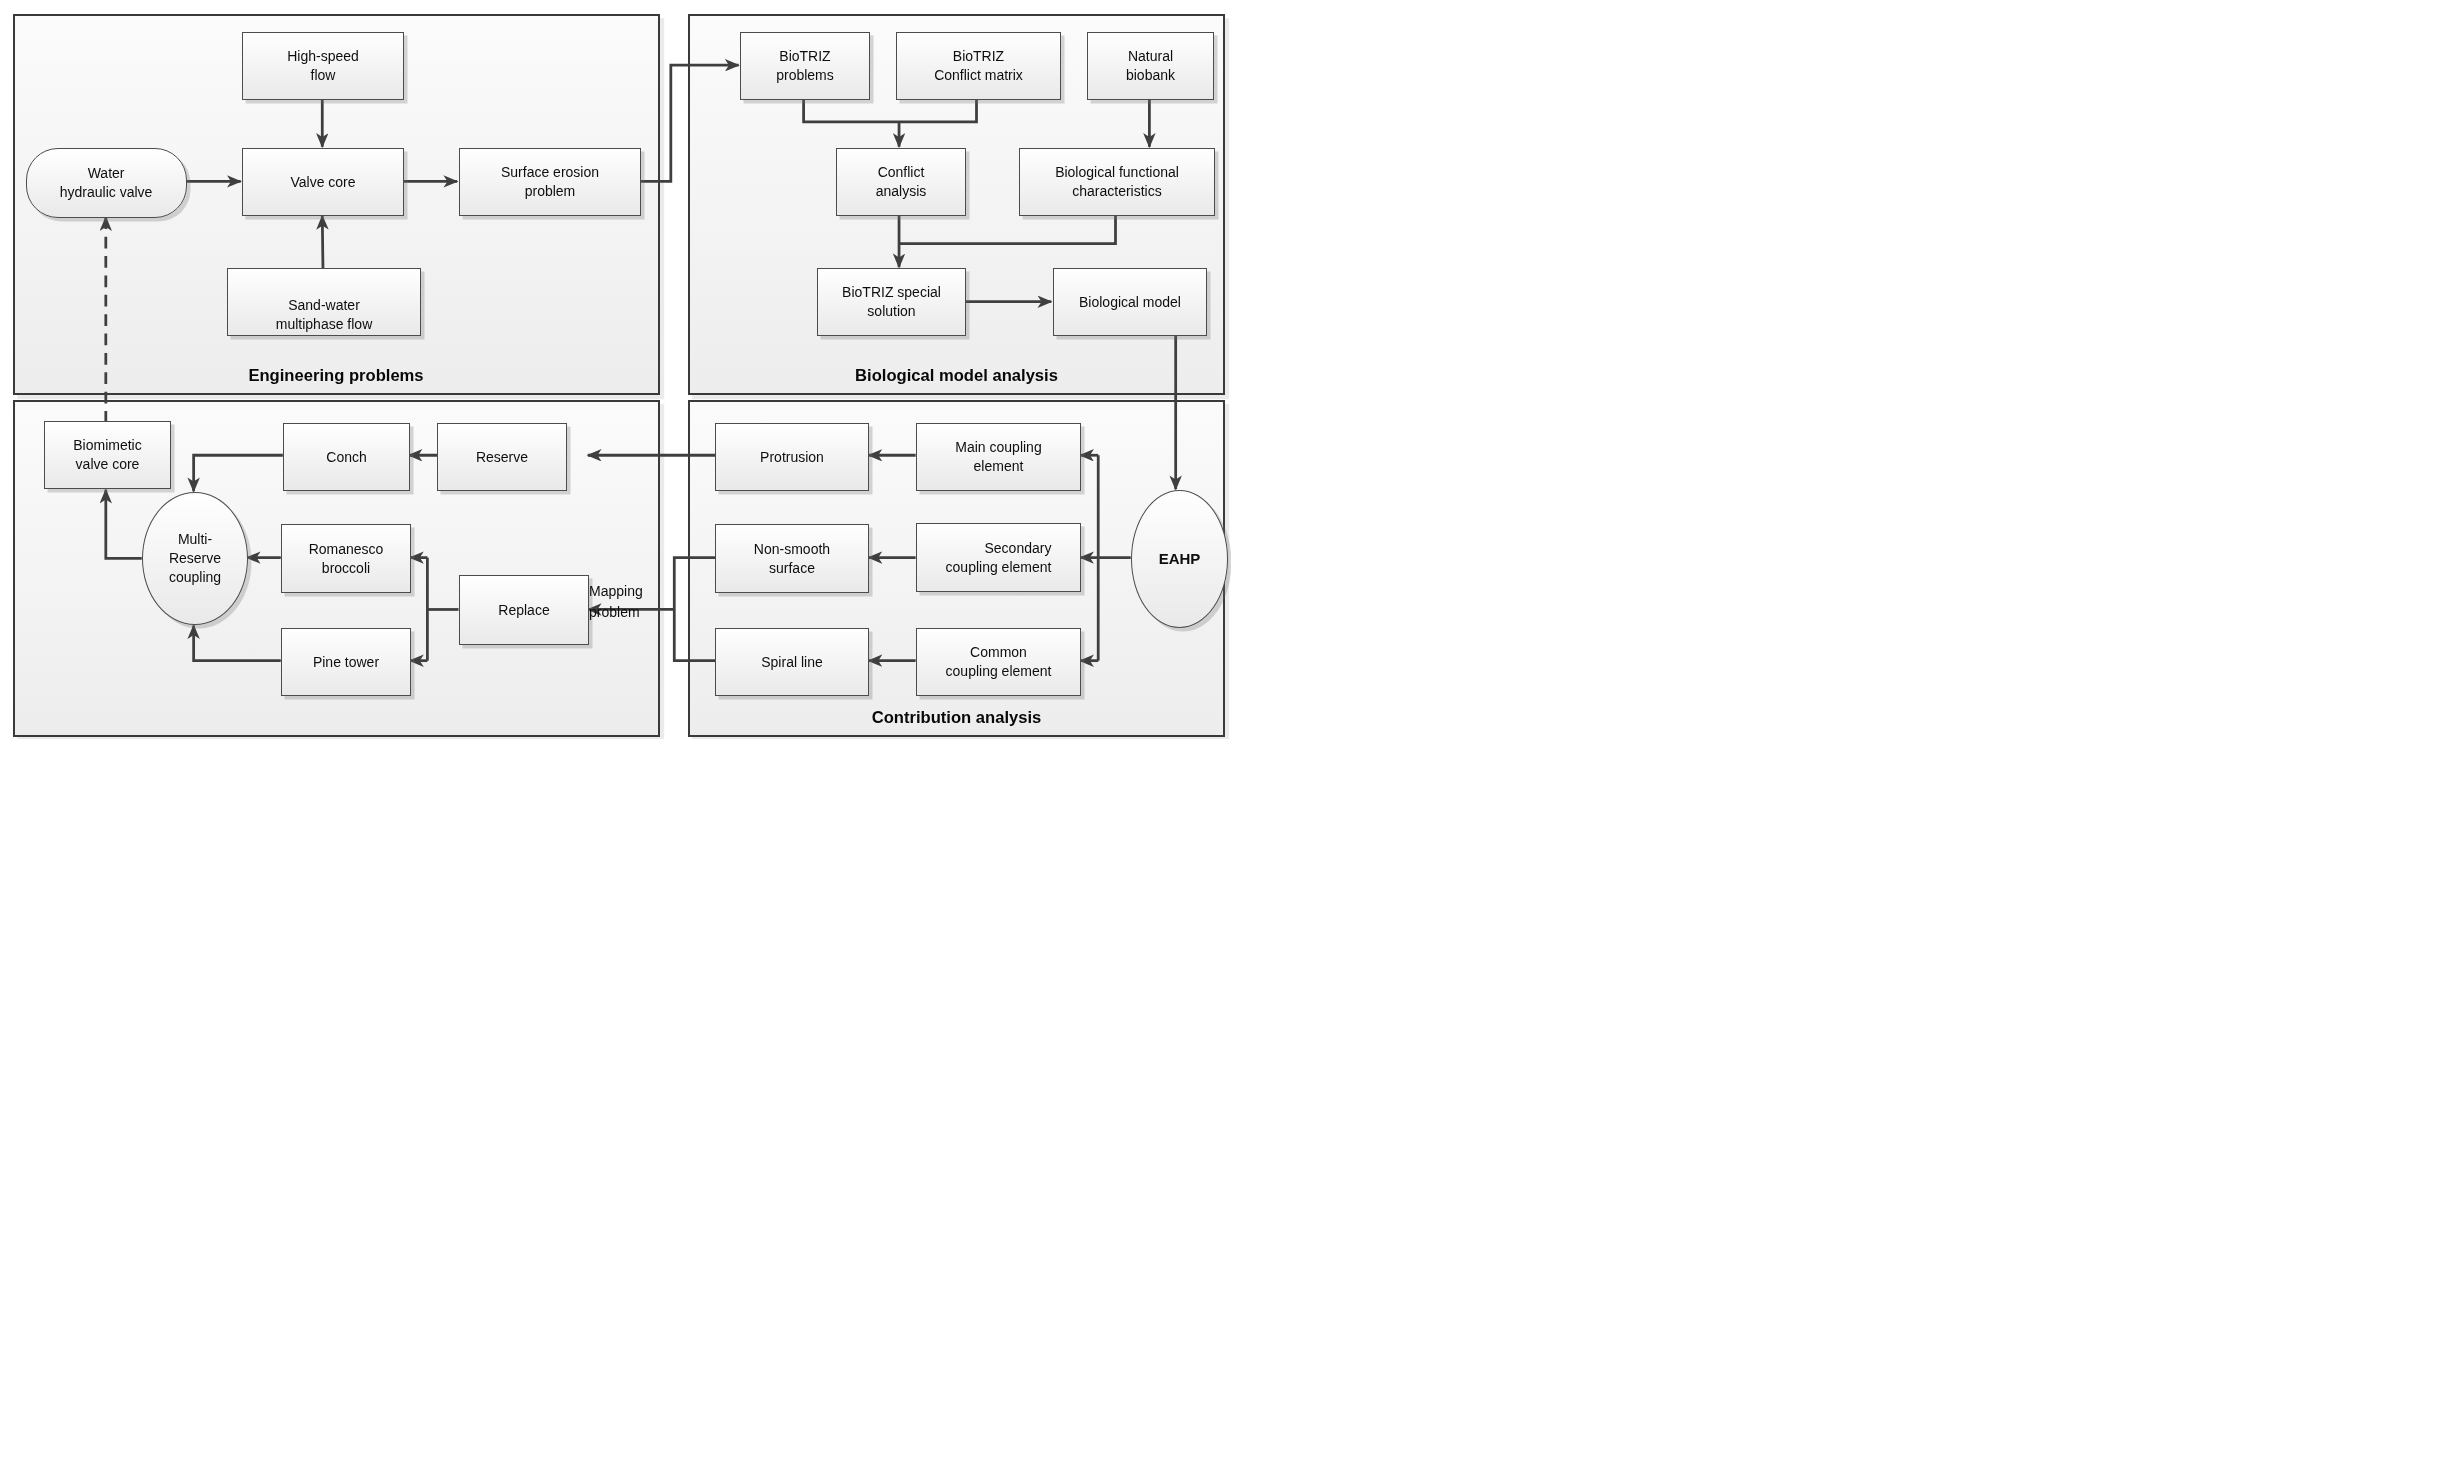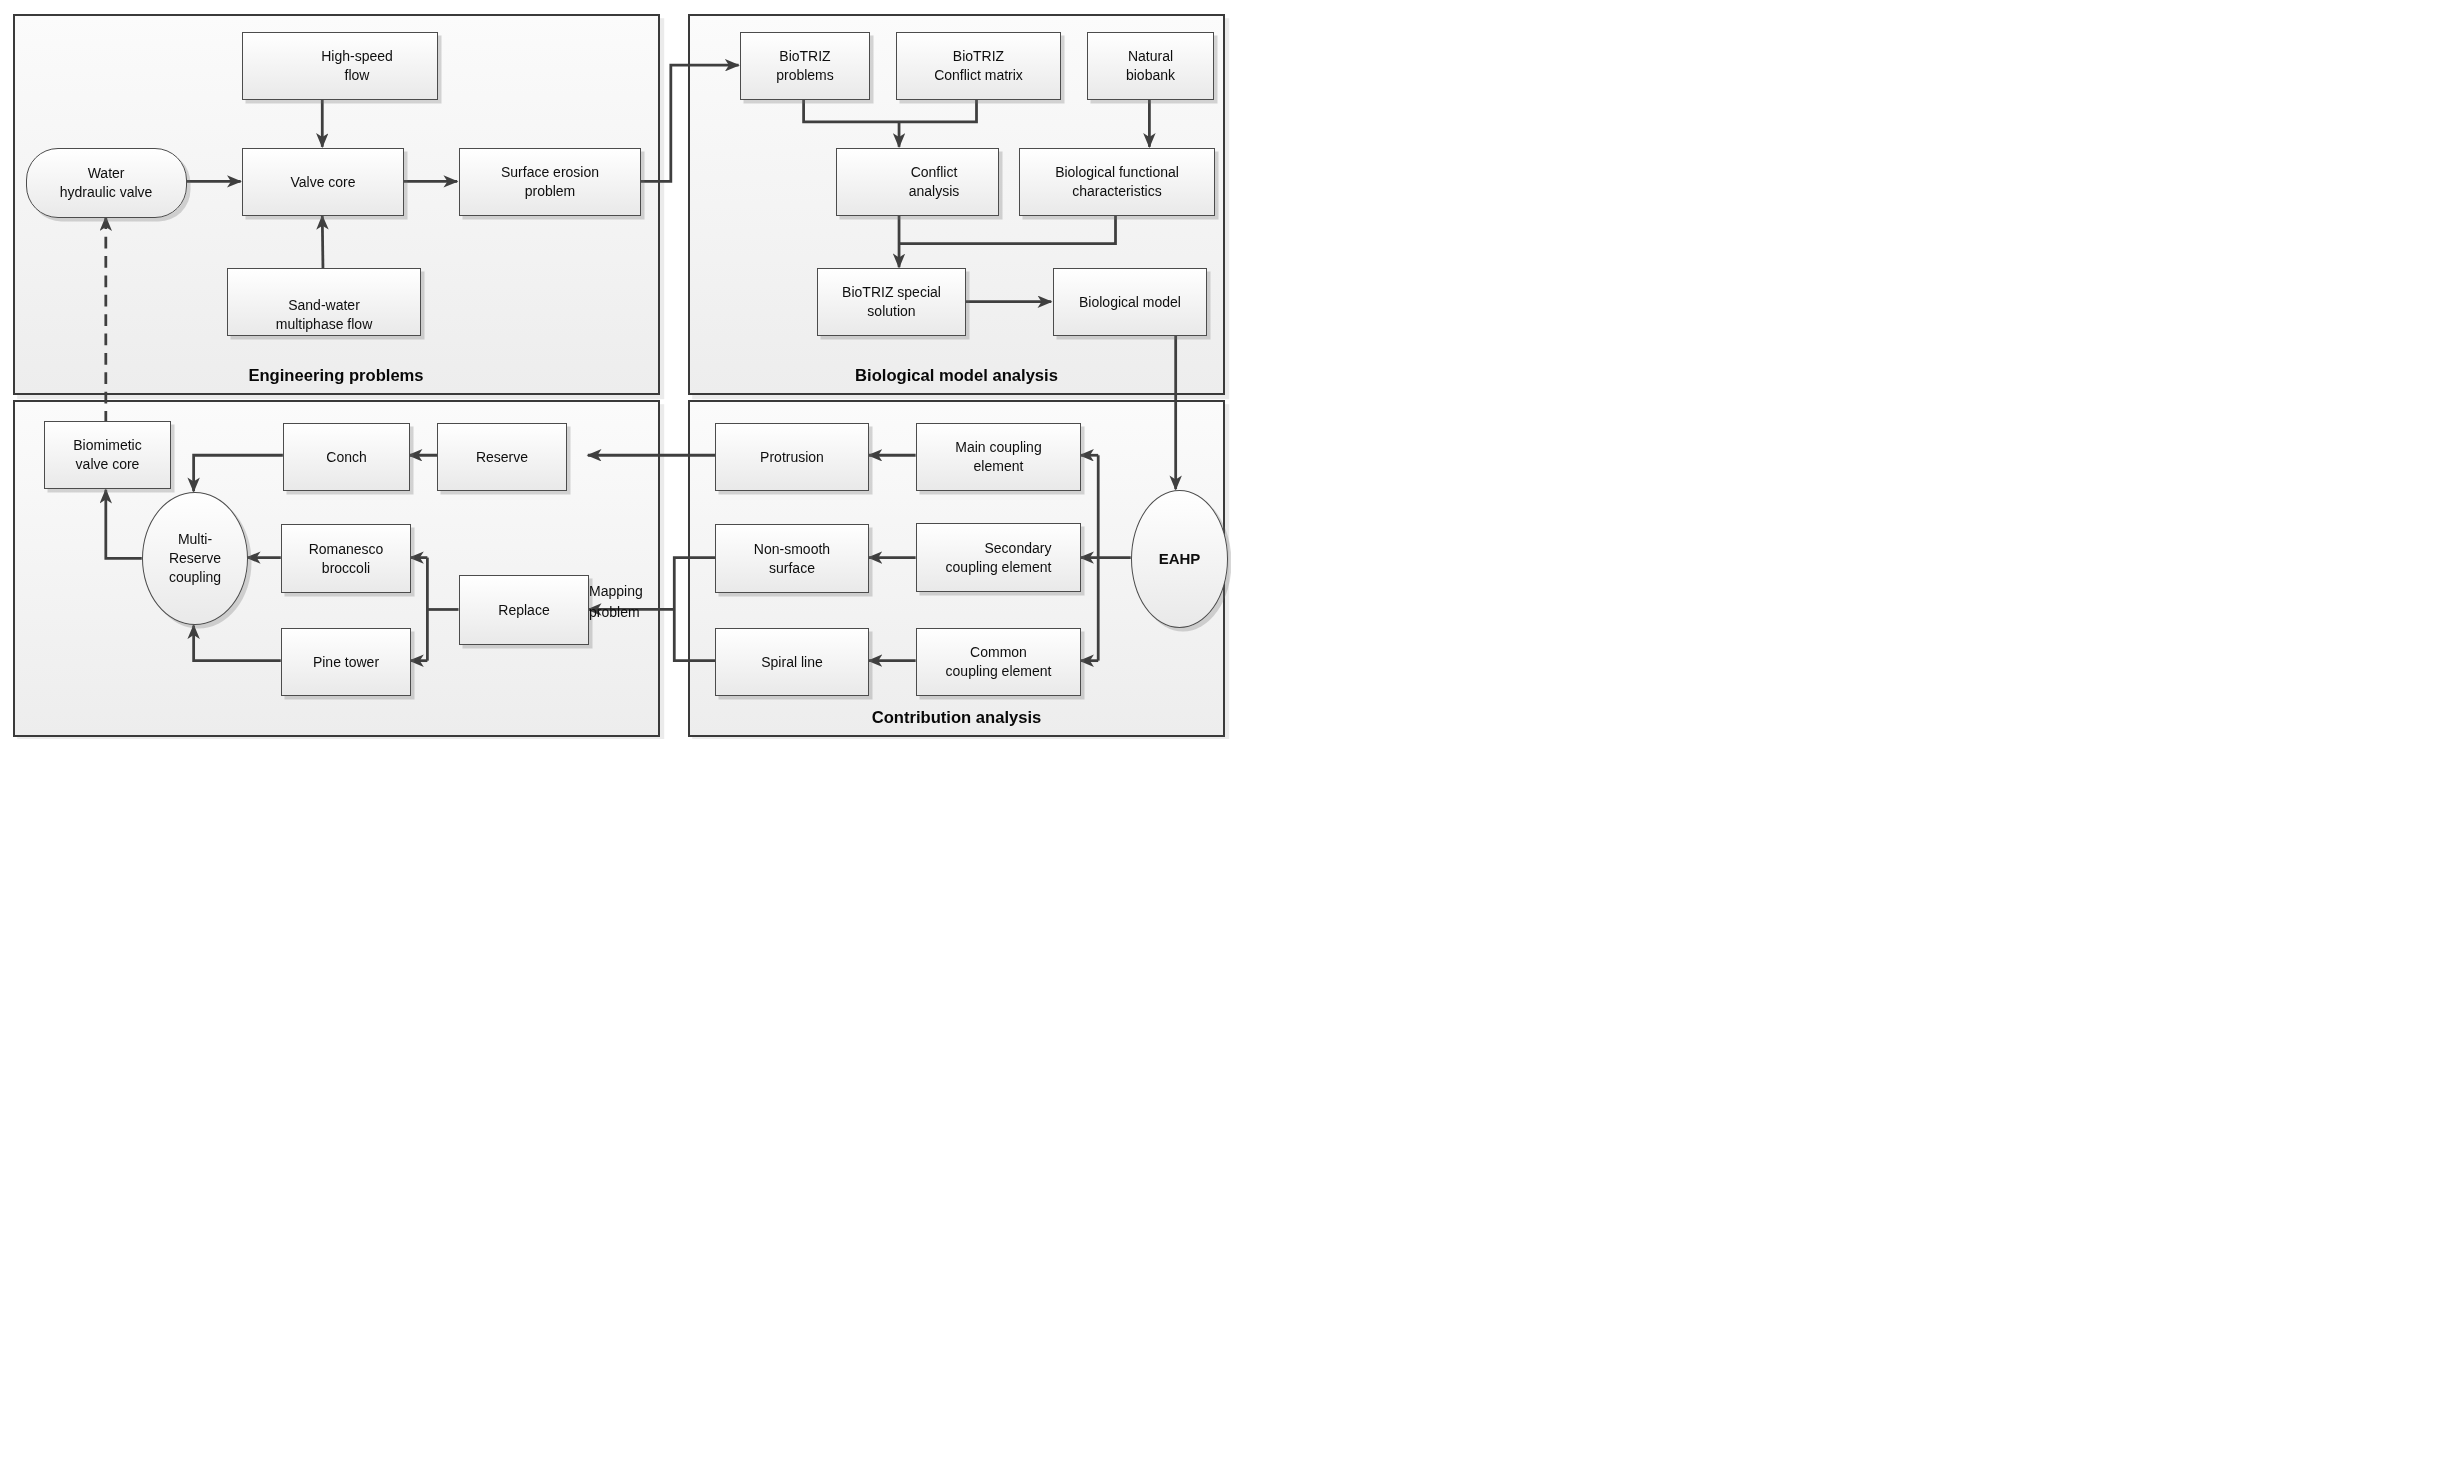--- a/index.html
+++ b/index.html
@@ -70,21 +70,21 @@
       <polyline points="618,806 593,806" marker-end="url(#arrowhead)"></polyline>
       <polyline points="618,955 593,955" marker-end="url(#arrowhead)"></polyline>
       <polyline points="409,658 280,658 280,710" marker-end="url(#arrowhead)"></polyline>
       <polyline points="406,806 357,806" marker-end="url(#arrowhead)"></polyline>
       <polyline points="406,955 280,955 280,904" marker-end="url(#arrowhead)"></polyline>
       <polyline points="205,807 153,807 153,708" marker-end="url(#arrowhead)"></polyline>
       <polyline points="153,611 153,314" stroke-dasharray="17 11" marker-end="url(#arrowhead)"></polyline>
     </g>
   </svg>
 
-  <div class="node" style="left:242px;top:32px;width:160px;height:66px;padding-left:34px;">
+  <div class="node" style="left:242px;top:32px;width:160px;height:66px;">
     <span class="node-label">High-speed
 flow</span>
   </div>
   <div class="node" style="left:25.6px;top:148px;width:159px;height:68px;border-radius:32px;">
     <span class="node-label">Water
 hydraulic valve</span>
   </div>
   <div class="node" style="left:242px;top:148px;width:160px;height:66px;">
     <span class="node-label">Valve core</span>
   </div>
@@ -102,21 +102,21 @@
 problems</span>
   </div>
   <div class="node" style="left:896px;top:32px;width:163px;height:66px;">
     <span class="node-label">BioTRIZ
 Conflict matrix</span>
   </div>
   <div class="node" style="left:1087px;top:32px;width:125px;height:66px;">
     <span class="node-label">Natural
 biobank</span>
   </div>
-  <div class="node" style="left:836px;top:148px;width:128px;height:66px;padding-left:33px;">
+  <div class="node" style="left:836px;top:148px;width:128px;height:66px;">
     <span class="node-label">Conflict
 analysis</span>
   </div>
   <div class="node" style="left:1019px;top:148px;width:194px;height:66px;">
     <span class="node-label">Biological functional
 characteristics</span>
   </div>
   <div class="node" style="left:817px;top:268px;width:147px;height:66px;">
     <span class="node-label">BioTRIZ special
 solution</span>

